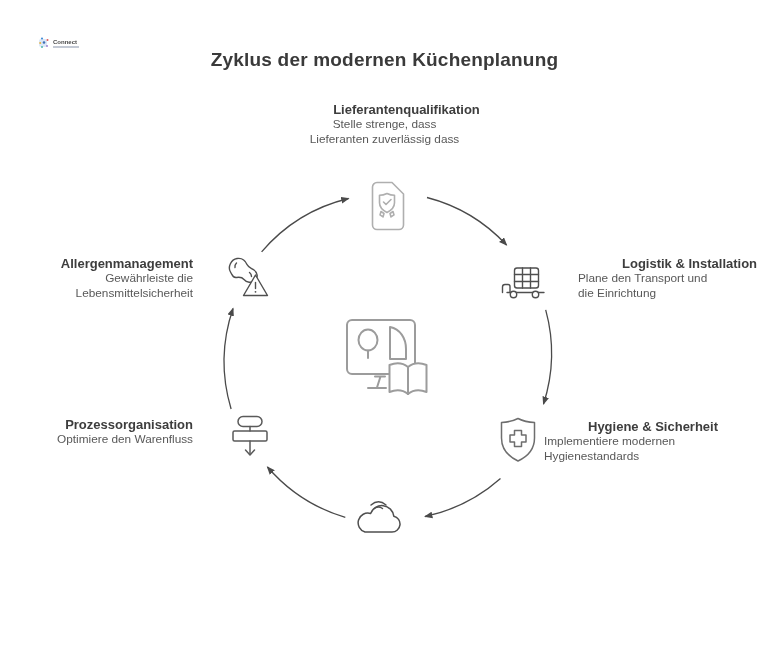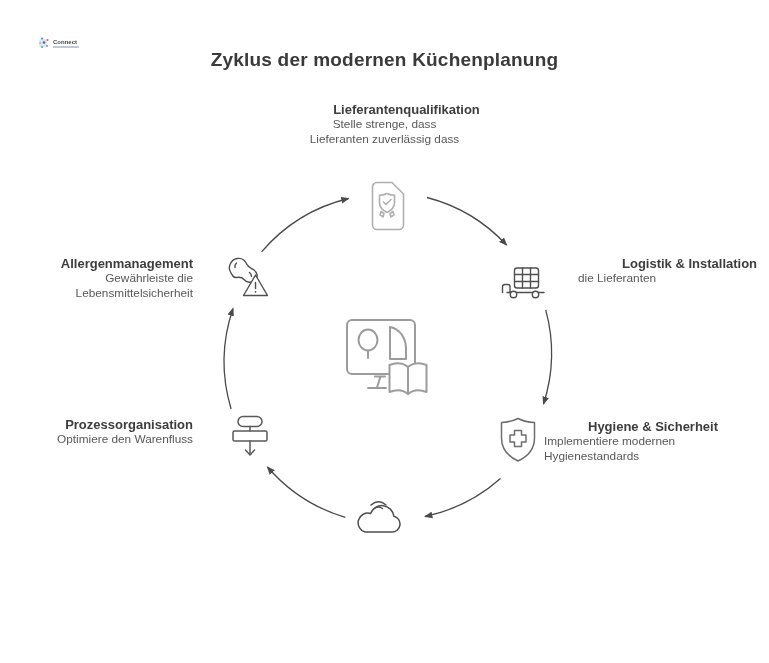--- a/index.html
+++ b/index.html
@@ -94,21 +94,22 @@
       <path d="M8 1.5 H23 L34.5 13 V44 A4.5 4.5 0 0 1 30 48.5 H8 A4.5 4.5 0 0 1 3.5 44 V6 A4.5 4.5 0 0 1 8 1.5 Z"></path>
       <path d="M18 12.5 c2.5 1.2 5 1.8 7.5 1.8 v7.5 c0 5.5 -4.5 8.2 -7.5 9.7 c-3 -1.5 -7.5 -4.2 -7.5 -9.7 v-7.5 c2.5 0 5 -0.6 7.5 -1.8 Z"></path>
       <path d="M14.5 21 l2.5 2.5 l5 -5"></path>
       <path d="M12 30.5 l3 2 l-1 3.4 l-3 -2 Z"></path>
       <path d="M24 30.5 l-3 2 l1 3.4 l3 -2 Z"></path>
     </svg>
   </div>
 
   <div class="node align-l" style="left:578px;top:256px;">
     <div class="node-title">Logistik &amp; Installation</div>
-    <div class="node-desc">die Lieferanten</div>
+    <div class="node-desc">Plane den Transport und</div>
+    <div class="node-desc">die Einrichtung</div>
   </div>
   <div class="icon" style="left:500px;top:264px;">
     <svg width="48" height="42" viewBox="0 0 48 42" fill="none" stroke="#4f4f4f" stroke-width="1.4" stroke-linecap="round" stroke-linejoin="round">
       <rect x="14.5" y="4" width="24" height="20" rx="2.5"></rect>
       <path d="M22.5 4 V24 M30.5 4 V24 M14.5 10.5 H38.5 M14.5 17.5 H38.5"></path>
       <path d="M7 28.5 H44"></path>
       <path d="M2.5 28.5 L2.5 23 Q2.5 20.5 5 20.5 L8 20.5 Q10 20.5 10 22.5 L10 28.5"></path>
       <circle cx="13.5" cy="30.5" r="3.2" fill="#ffffff"></circle>
       <circle cx="35.5" cy="30.5" r="3.2" fill="#ffffff"></circle>
     </svg>

